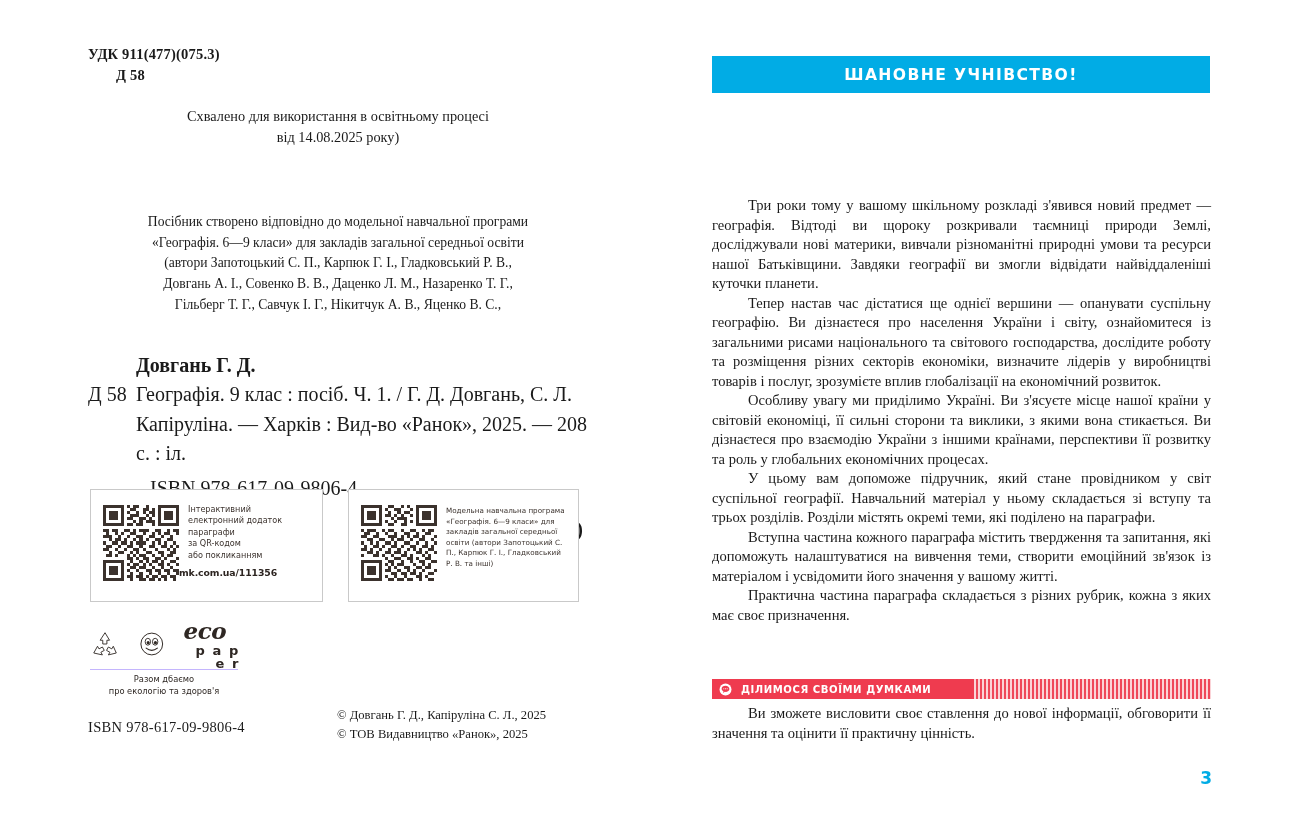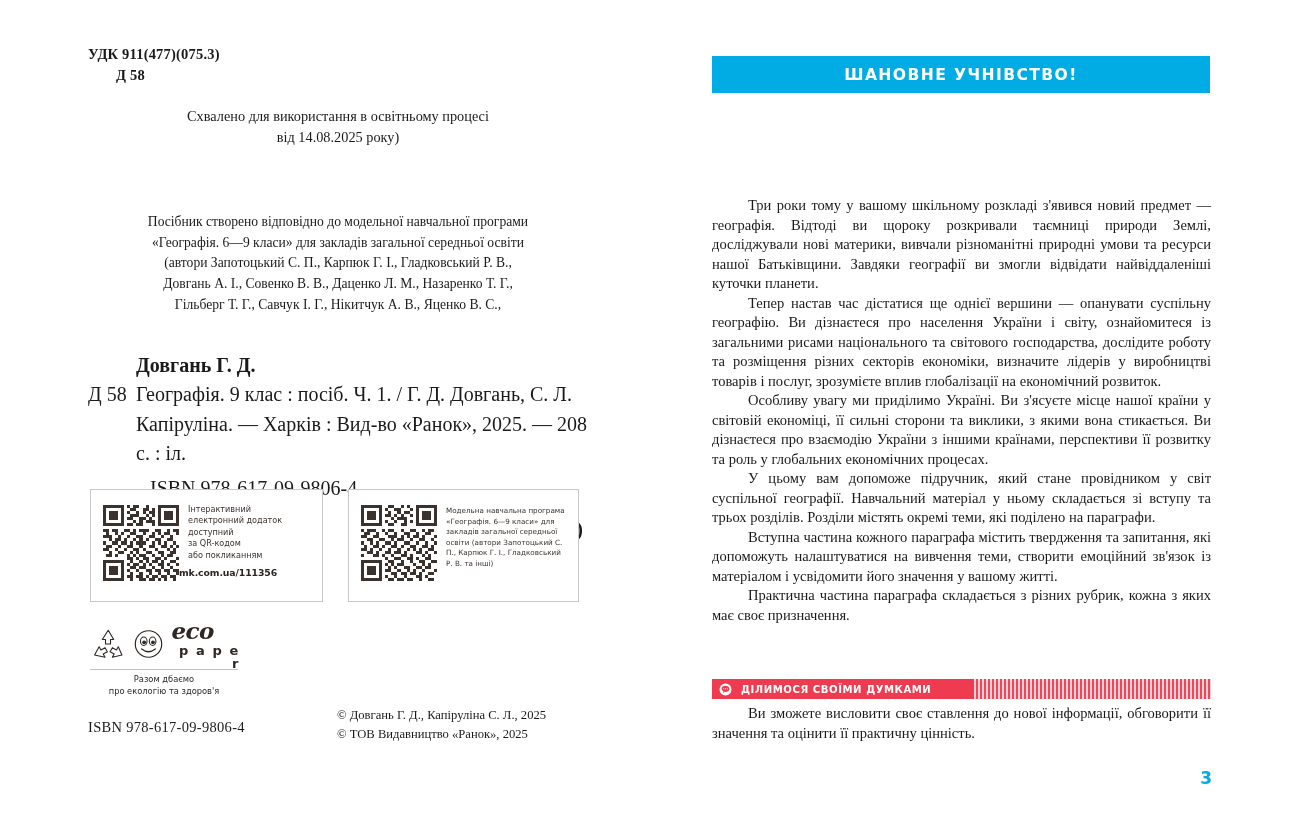--- a/index.html
+++ b/index.html
@@ -153,21 +153,21 @@
   
   .eco-block {
     position: absolute;
     left: 90px;
     top: 622px;
     width: 150px;
   }
   .eco-marks {
     display: flex;
     align-items: center;
-    gap: 7px;
+    gap: 19px;
     height: 44px;
   }
   .eco-caption {
     border-top: 1px solid #c4b5fd;
     margin-top: 3px;
     padding-top: 4px;
     text-align: center;
     font-family: "DejaVu Sans", sans-serif;
     font-size: 8.3px;
     line-height: 1.4;
@@ -488,21 +488,21 @@
               <rect x="12" y="24" width="2" height="1"></rect>
               <rect x="15" y="24" width="2" height="1"></rect>
               <rect x="18" y="24" width="1" height="1"></rect>
               <rect x="20" y="24" width="1" height="1"></rect>
               <rect x="23" y="24" width="1" height="1"></rect>
           </g>
         </svg>
         <div>
           <div class="qr-text" style="white-space:pre-line;">Інтерактивний
 електронний додаток
-доступний
+параграфи
 за QR-кодом
 або покликанням</div>
           <span class="qr-link">mk.com.ua/111356</span>
         </div>
       </div>
 
       <div class="qr-box qr-box-2">
         <svg class="qr-img" viewBox="0 0 25 25" shape-rendering="crispEdges">
           <rect width="25" height="25" fill="#ffffff"></rect>
           <g fill="#3b322d">

